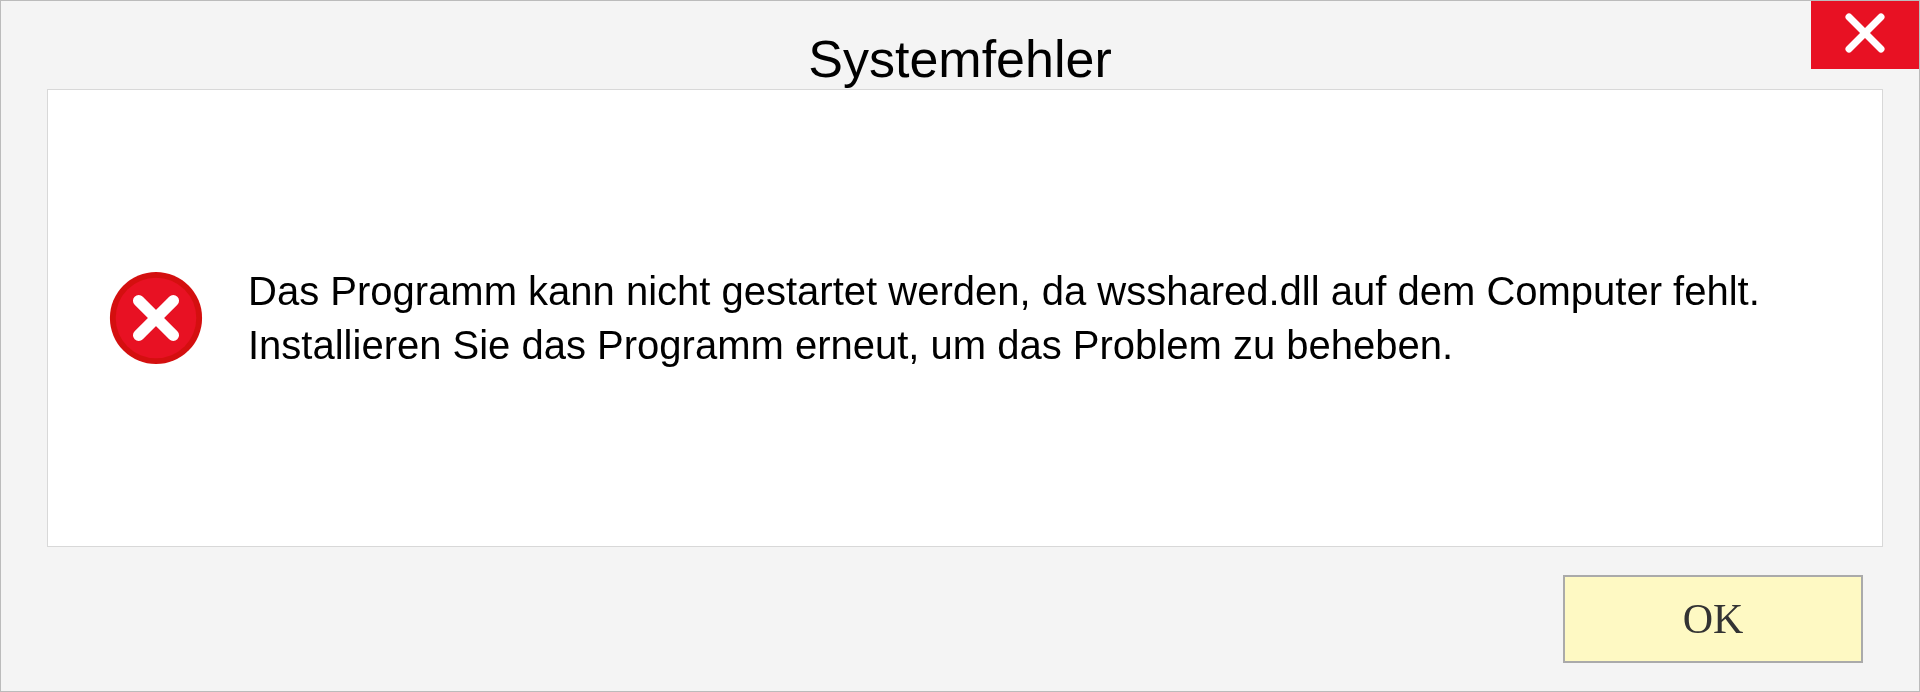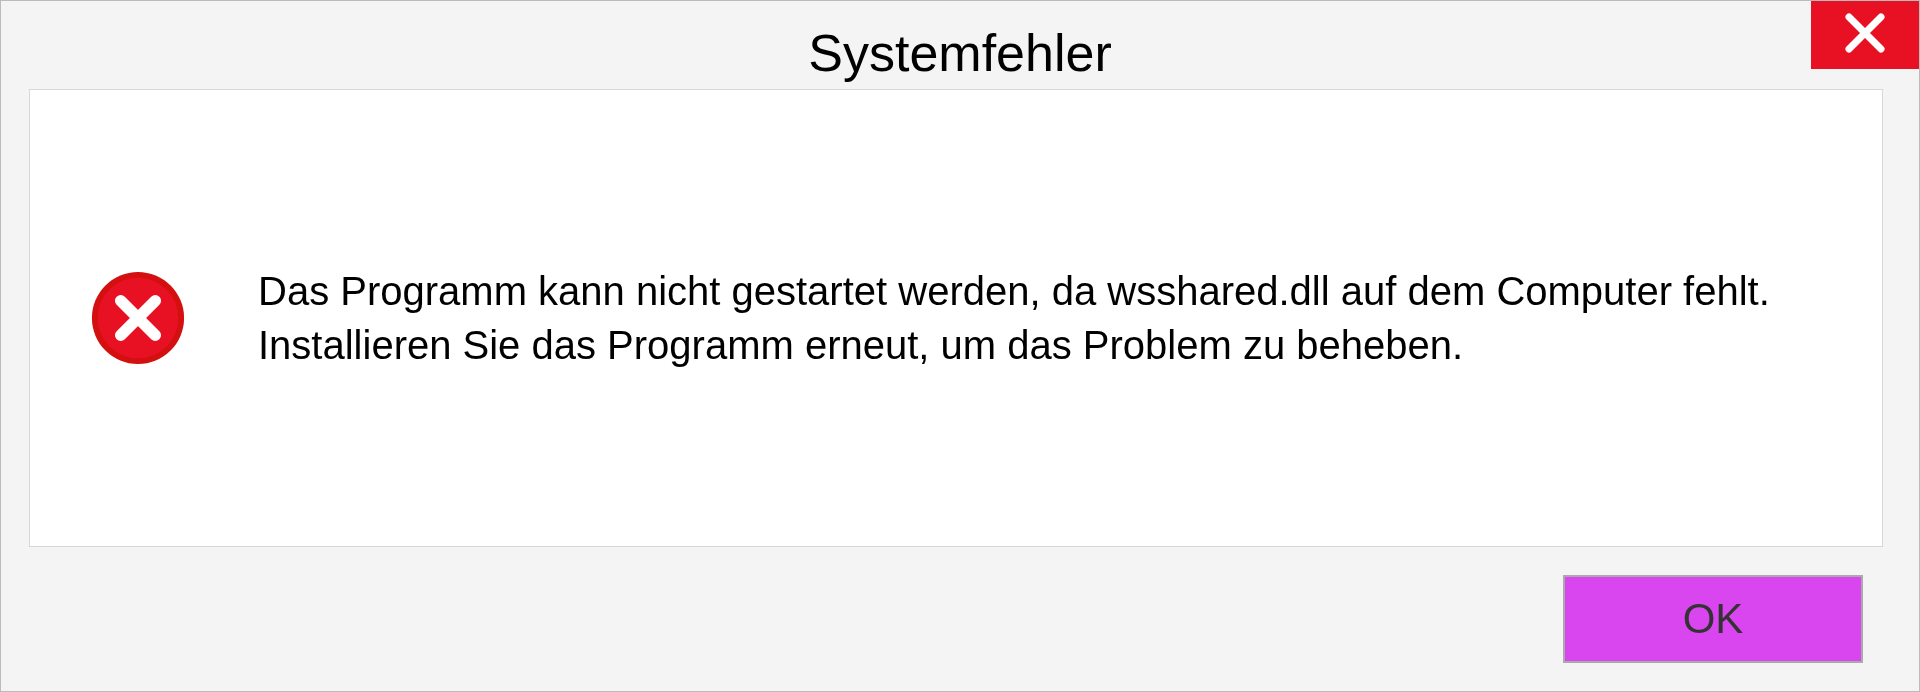--- a/index.html
+++ b/index.html
@@ -17,21 +17,21 @@
     .dialog {
       width: 100%;
       height: 100%;
       background: #f4f4f4;
       border: 1px solid #bbbbbb;
       display: flex;
       flex-direction: column;
     }
     .titlebar {
       display: flex;
-      align-items: center;
+      align-items: flex-end;
       justify-content: center;
       position: relative;
       height: 88px;
       padding-top: 16px;
     }
     .titlebar-title {
       font-size: 52px;
       font-weight: 400;
       color: #000000;
       text-align: center;
@@ -46,28 +46,27 @@
       display: flex;
       align-items: center;
       justify-content: center;
       cursor: pointer;
     }
     .close-btn svg {
       width: 44px;
       height: 44px;
     }
     .content-panel {
-      margin: 0 36px 0 28px;
+      margin: 0 36px 0 46px;
       background: #ffffff;
       border: 1px solid #d8d8d8;
       flex: 1;
       display: flex;
       align-items: center;
       padding: 40px 60px;
-      gap: 28px;
     }
     .error-icon {
       flex-shrink: 0;
       width: 96px;
       height: 96px;
       margin-right: 44px;
     }
     .error-icon svg {
       width: 100%;
       height: 100%;
@@ -88,29 +87,29 @@
     .watermark {
       font-size: 56px;
       font-weight: 900;
       color: #e81123;
       letter-spacing: 1px;
       font-family: Arial, sans-serif;
     }
     .ok-button {
       width: 300px;
       height: 88px;
-      background: #d946ef;
+      background: #fef9c3;
       border: 2px solid #aaaaaa;
       font-size: 42px;
       color: #333333;
       display: flex;
       align-items: center;
       justify-content: center;
       cursor: pointer;
-      font-family: Liberation Sans, sans-serif;
+      font-family: Liberation Serif, serif;
     }
   </style>
 </head>
 <body>
 
 <div class="dialog">
   <div class="titlebar">
     <div class="titlebar-title">Systemfehler</div>
     <div class="close-btn">
       <span>

